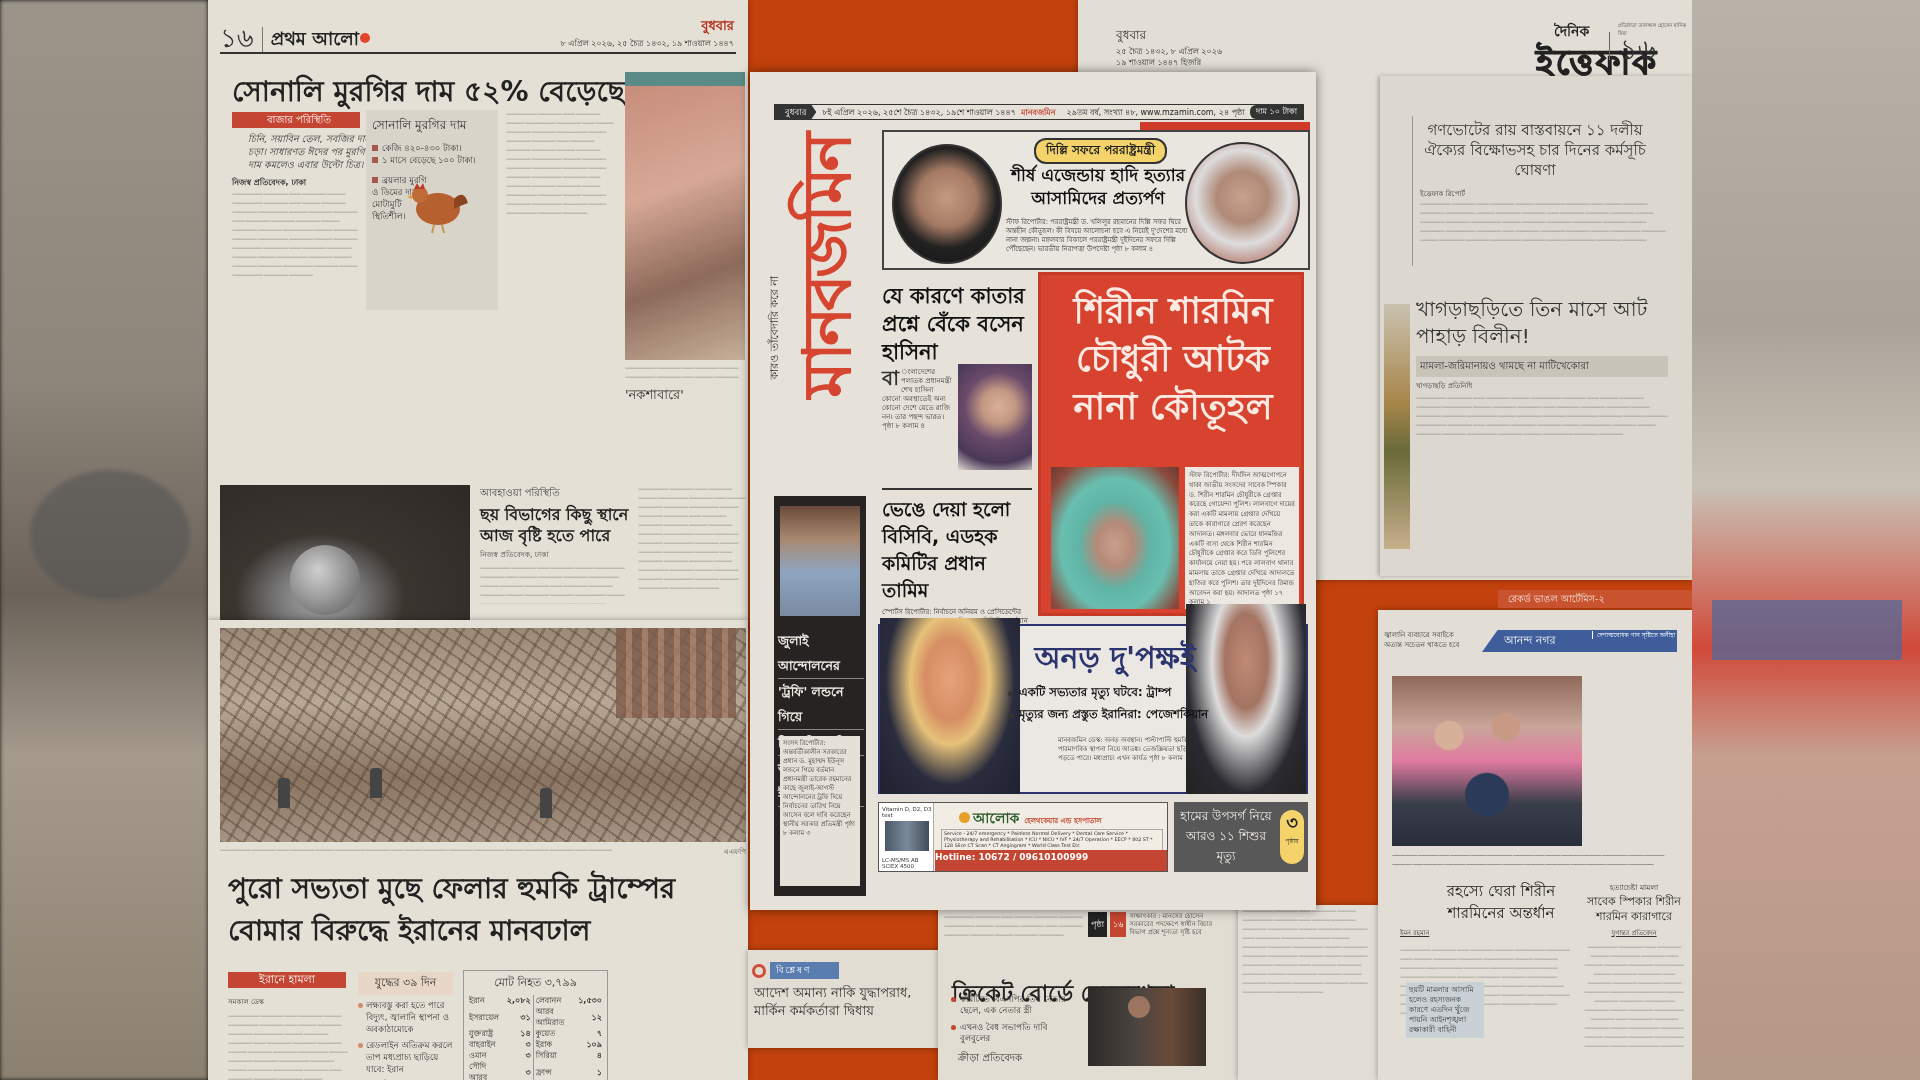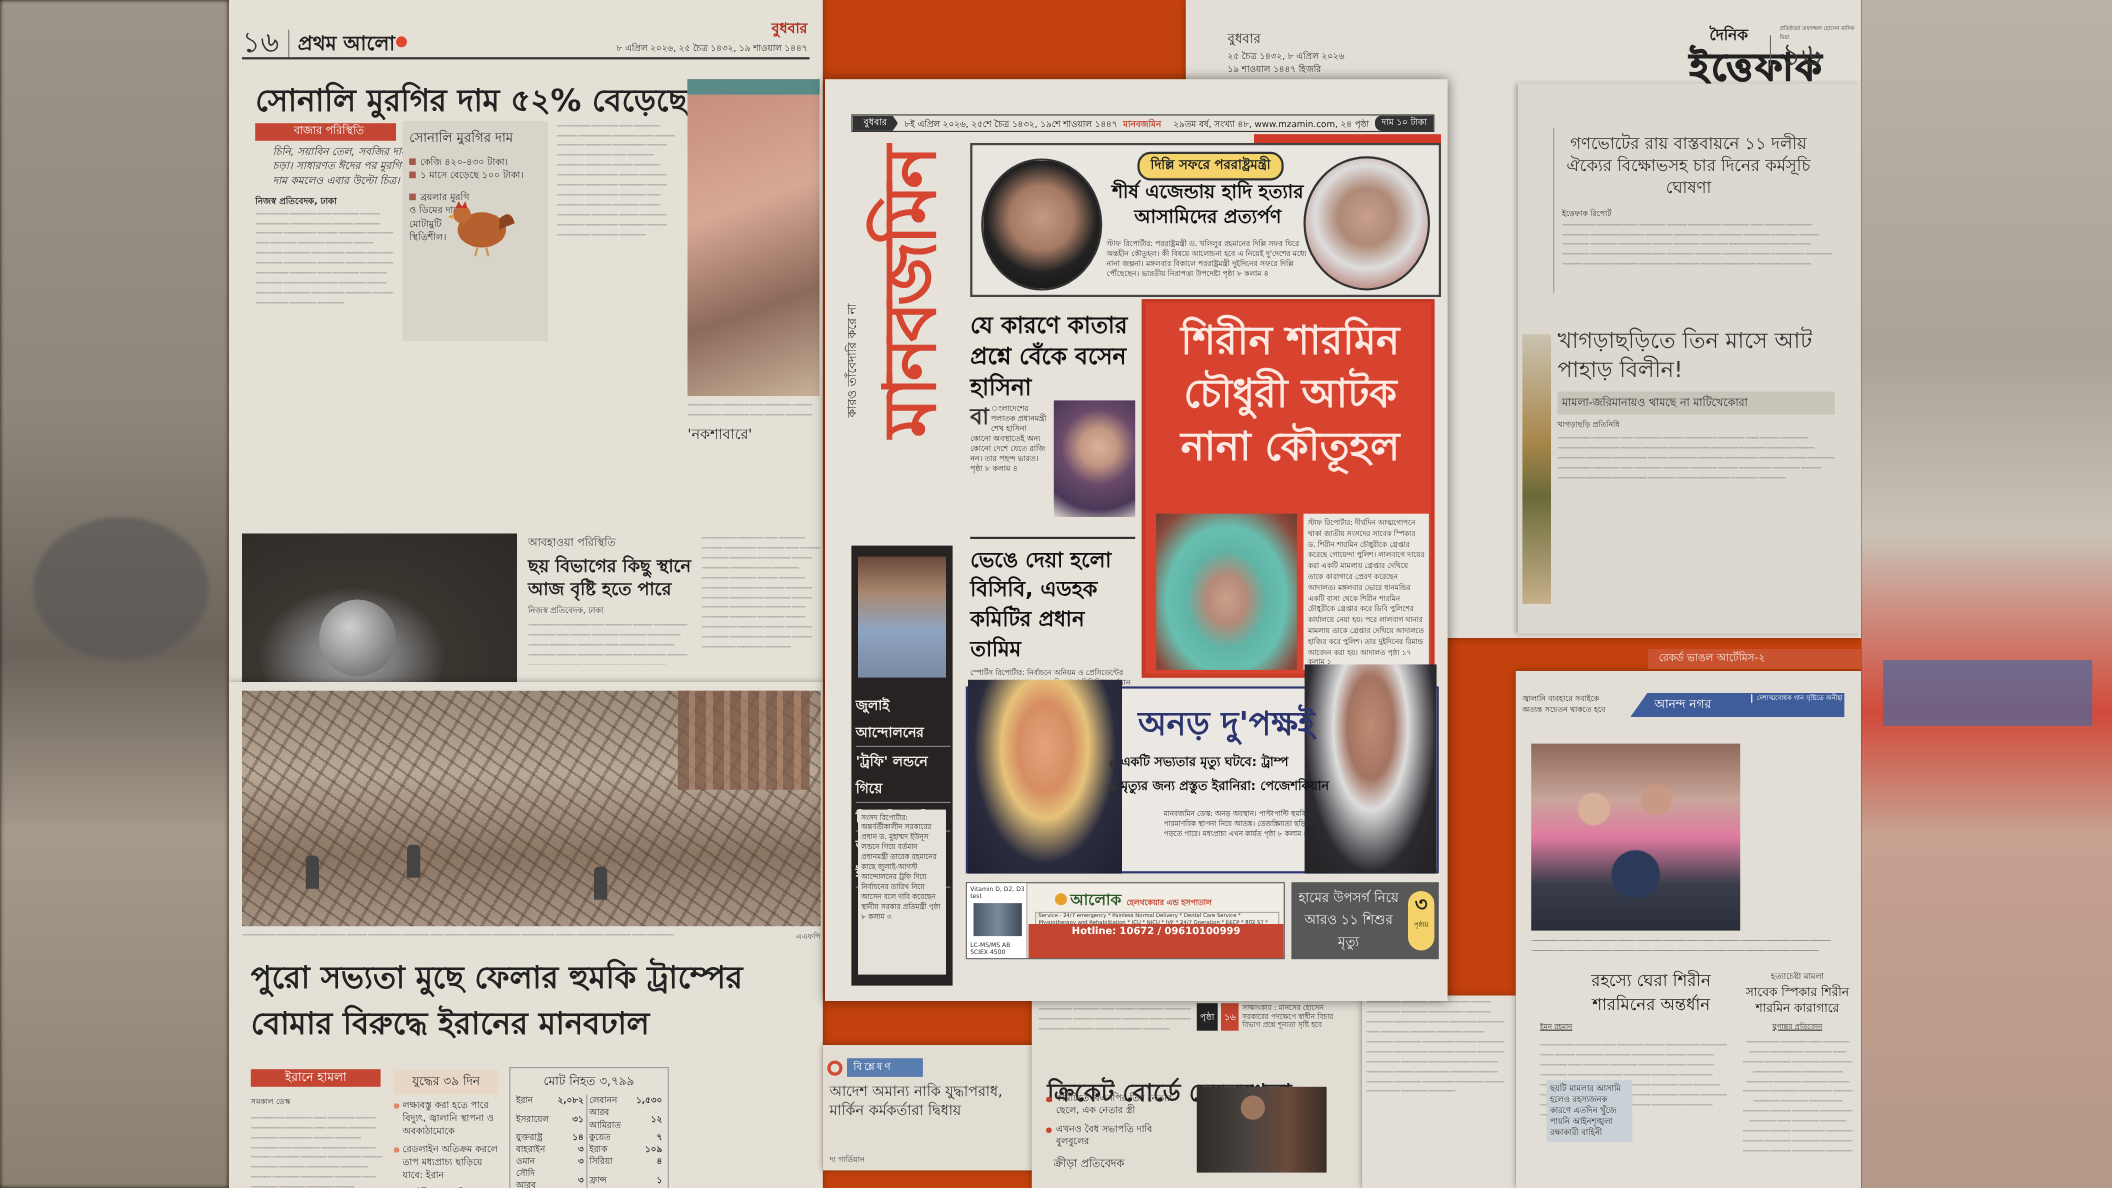--- a/index.html
+++ b/index.html
@@ -71,21 +71,21 @@
   .war-days .li { font-size: 8.5px; line-height: 12px; color: #333; margin-top: 4px; padding-left: 8px; position: relative; }
   .war-days .li::before { content:""; position:absolute; left:0; top:4px; width:5px; height:5px; border-radius:50%; background:#d88a6a; }
   .death-box { position: absolute; left: 255px; top: 350px; width: 145px; border: 1px solid #999; padding: 3px; }
   .death-box .h { font-size: 11px; text-align: center; color: #333; margin-bottom: 2px; }
   .death-box table { width: 100%; border-collapse: collapse; font-size: 8px; color: #333; }
   .death-box td { padding: 0 2px; line-height: 11px; }
   .death-box td.n { text-align: right; font-weight: bold; }
   .death-box td.sep { border-left: 1px solid #999; }
 
   
-  #an { left: 540px; top: 950px; width: 200px; height: 114px; background: #e2ddd2; }
+  #an { left: 540px; top: 950px; width: 200px; height: 98px; background: #e2ddd2; }
   .an-tag { position: absolute; left: 4px; top: 12px; display: flex; align-items: center; gap: 4px; }
   .an-tag .c { width: 14px; height: 14px; border-radius: 50%; border: 3px solid #d34a36; }
   .an-tag .l { background: #5a7db0; color: #fff; font-size: 9px; padding: 1px 28px 1px 6px; letter-spacing: 2px; }
   .an-hl { position: absolute; left: 6px; top: 34px; width: 190px; font-size: 13px; line-height: 18px; color: #333; }
   .an-by { position: absolute; left: 6px; top: 98px; font-size: 7px; color: #444; }
 
   
   #ck { left: 730px; top: 900px; width: 300px; height: 180px; background: #e1ddd3; }
   .ck-txt { position: absolute; left: 6px; top: 4px; width: 140px; height: 38px; }
   .ck-ref { position: absolute; left: 150px; top: 12px; display: flex; gap: 3px; align-items: flex-start; }
@@ -150,21 +150,21 @@
 
   .ad { position: absolute; left: 128px; top: 730px; width: 290px; height: 70px; border: 1px solid #555; background: #f1ece4; }
   .ad .machine { position: absolute; left: 0; top: 0; width: 55px; height: 68px; background: #fff; border-right: 1px solid #aaa; }
   .ad .machine .m { position: absolute; left: 6px; top: 18px; width: 44px; height: 30px; background: linear-gradient(90deg,#4a5868,#7b8a9a,#3f4c5a); }
   .ad .machine .t1 { position: absolute; left: 3px; top: 3px; font-size: 5.5px; color: #333; }
   .ad .machine .t2 { position: absolute; left: 3px; bottom: 2px; font-size: 5.5px; color: #333; }
   .ad .logo { position: absolute; left: 80px; top: 4px; font-size: 14px; font-weight: bold; color: #2a5a2a; }
   .ad .logo .sun { display:inline-block; width:11px; height:11px; border-radius:50%; background:#e6a02a; margin-right:3px; vertical-align:0; }
   .ad .logo small { font-size: 7px; color: #c44531; }
   .ad .svc { position: absolute; left: 62px; top: 26px; width: 222px; border: 1px solid #aaa; font-size: 4.8px; line-height: 6px; color: #333; padding: 1px 2px; }
-  .ad .hot { position: absolute; left: 56px; bottom: 0; width: 232px; height: 31px; background: #c44531; color: #fff; font-size: 9px; font-weight: bold; text-align: center; line-height: 15px; }
+  .ad .hot { position: absolute; left: 56px; bottom: 0; width: 232px; height: 21px; background: #c44531; color: #fff; font-size: 9px; font-weight: bold; line-height: 15px; }
 
   .hm { position: absolute; left: 424px; top: 730px; width: 134px; height: 70px; background: #585858; }
   .hm .hl { position: absolute; left: 4px; top: 4px; width: 96px; color: #f1ede6; font-size: 12px; line-height: 20px; text-align: center; }
   .hm .badge { position: absolute; right: 4px; top: 8px; width: 24px; height: 54px; background: #f3d36a; border-radius: 12px; text-align: center; }
   .hm .badge .n { font-size: 18px; font-weight: bold; color: #222; line-height: 26px; }
   .hm .badge .p { font-size: 6px; color: #222; }
 
   
   #it { left: 870px; top: 0; width: 614px; height: 580px; background: #e2ded5; }
   .it-date { position: absolute; left: 38px; top: 26px; }

